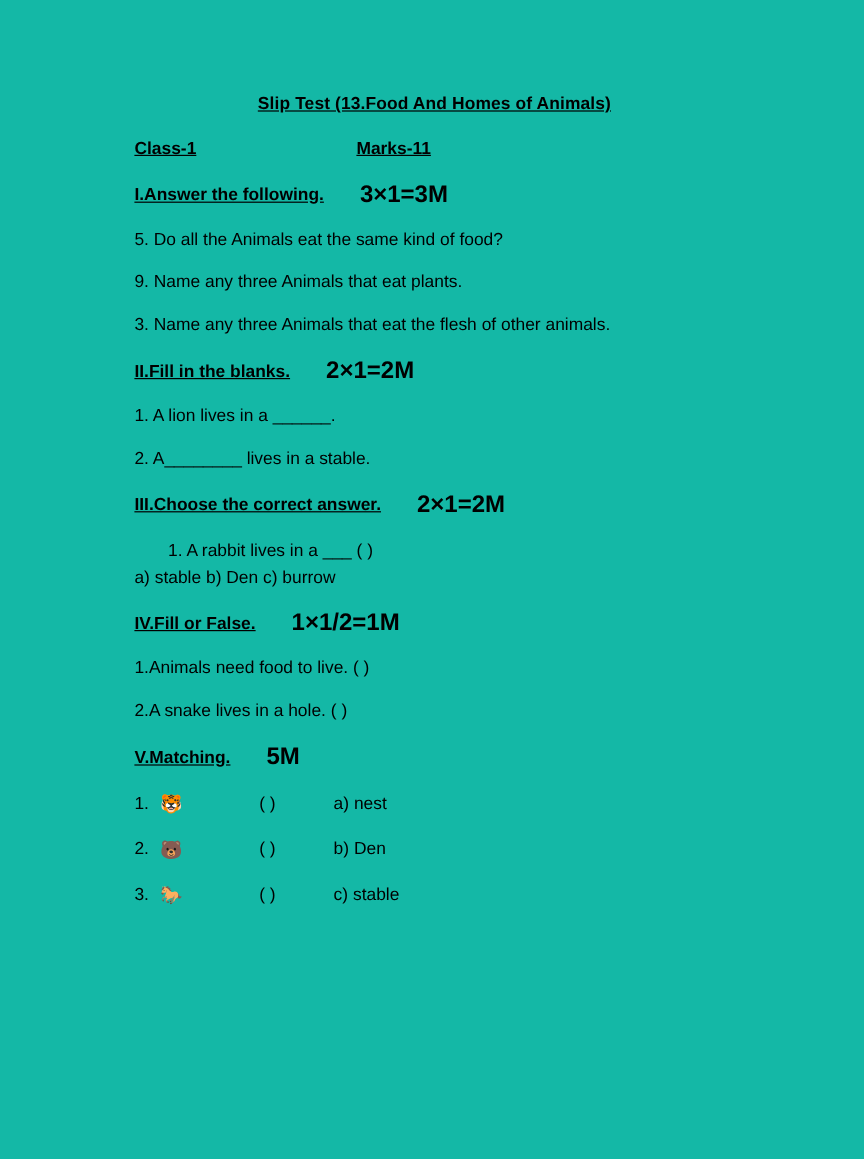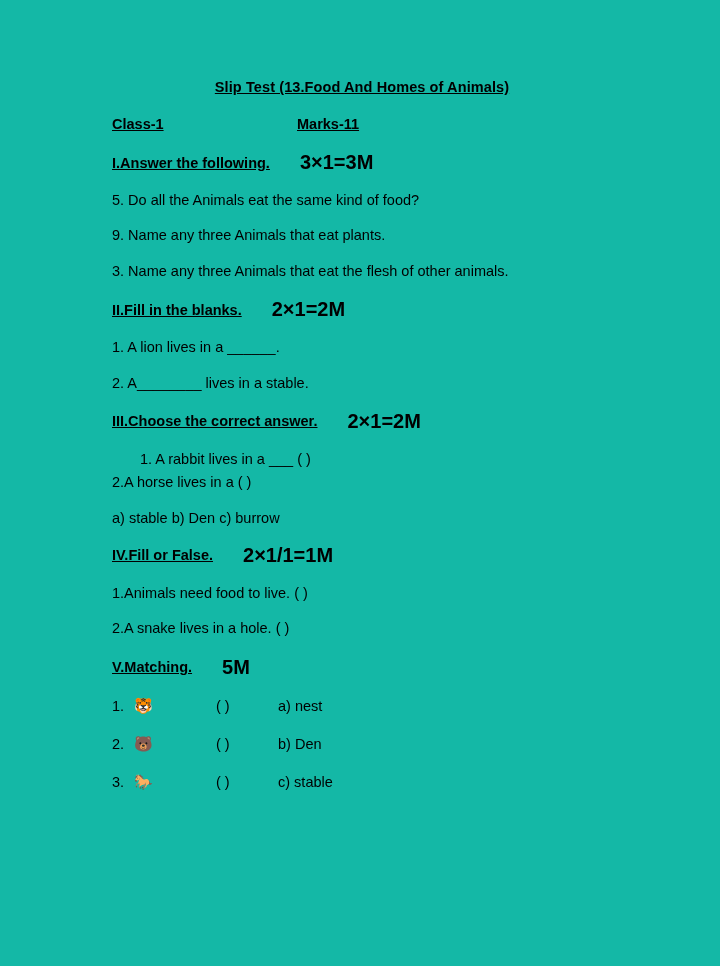--- a/index.html
+++ b/index.html
@@ -136,26 +136,25 @@
       <span class="section-marks">2×1=2M</span>
     </div>
     <div class="q">1. A lion lives in a ______.</div>
     <div class="q">2. A________ lives in a stable.</div>
 
     <div class="section-row">
       <span class="section-heading">III.Choose the correct answer.</span>
       <span class="section-marks">2×1=2M</span>
     </div>
     <div class="q tight indent-1">1.   A rabbit lives in a ___          (   )</div>
-    <div class="q">2.A horse lives in a        (    )</div>
     <div class="mcq-line">a) stable     b) Den   c) burrow</div>
 
     <div class="section-row">
       <span class="section-heading">IV.Fill  or False.</span>
-      <span class="section-marks">2×1/1=1M</span>
+      <span class="section-marks">1×1/2=1M</span>
     </div>
     <div class="q">1.Animals need food to live.    (    )</div>
     <div class="q">2.A snake lives in a hole.         (      )</div>
 
     <div class="section-row">
       <span class="section-heading">V.Matching.</span>
       <span class="section-marks">5M</span>
     </div>
 
     <div class="match-row">

